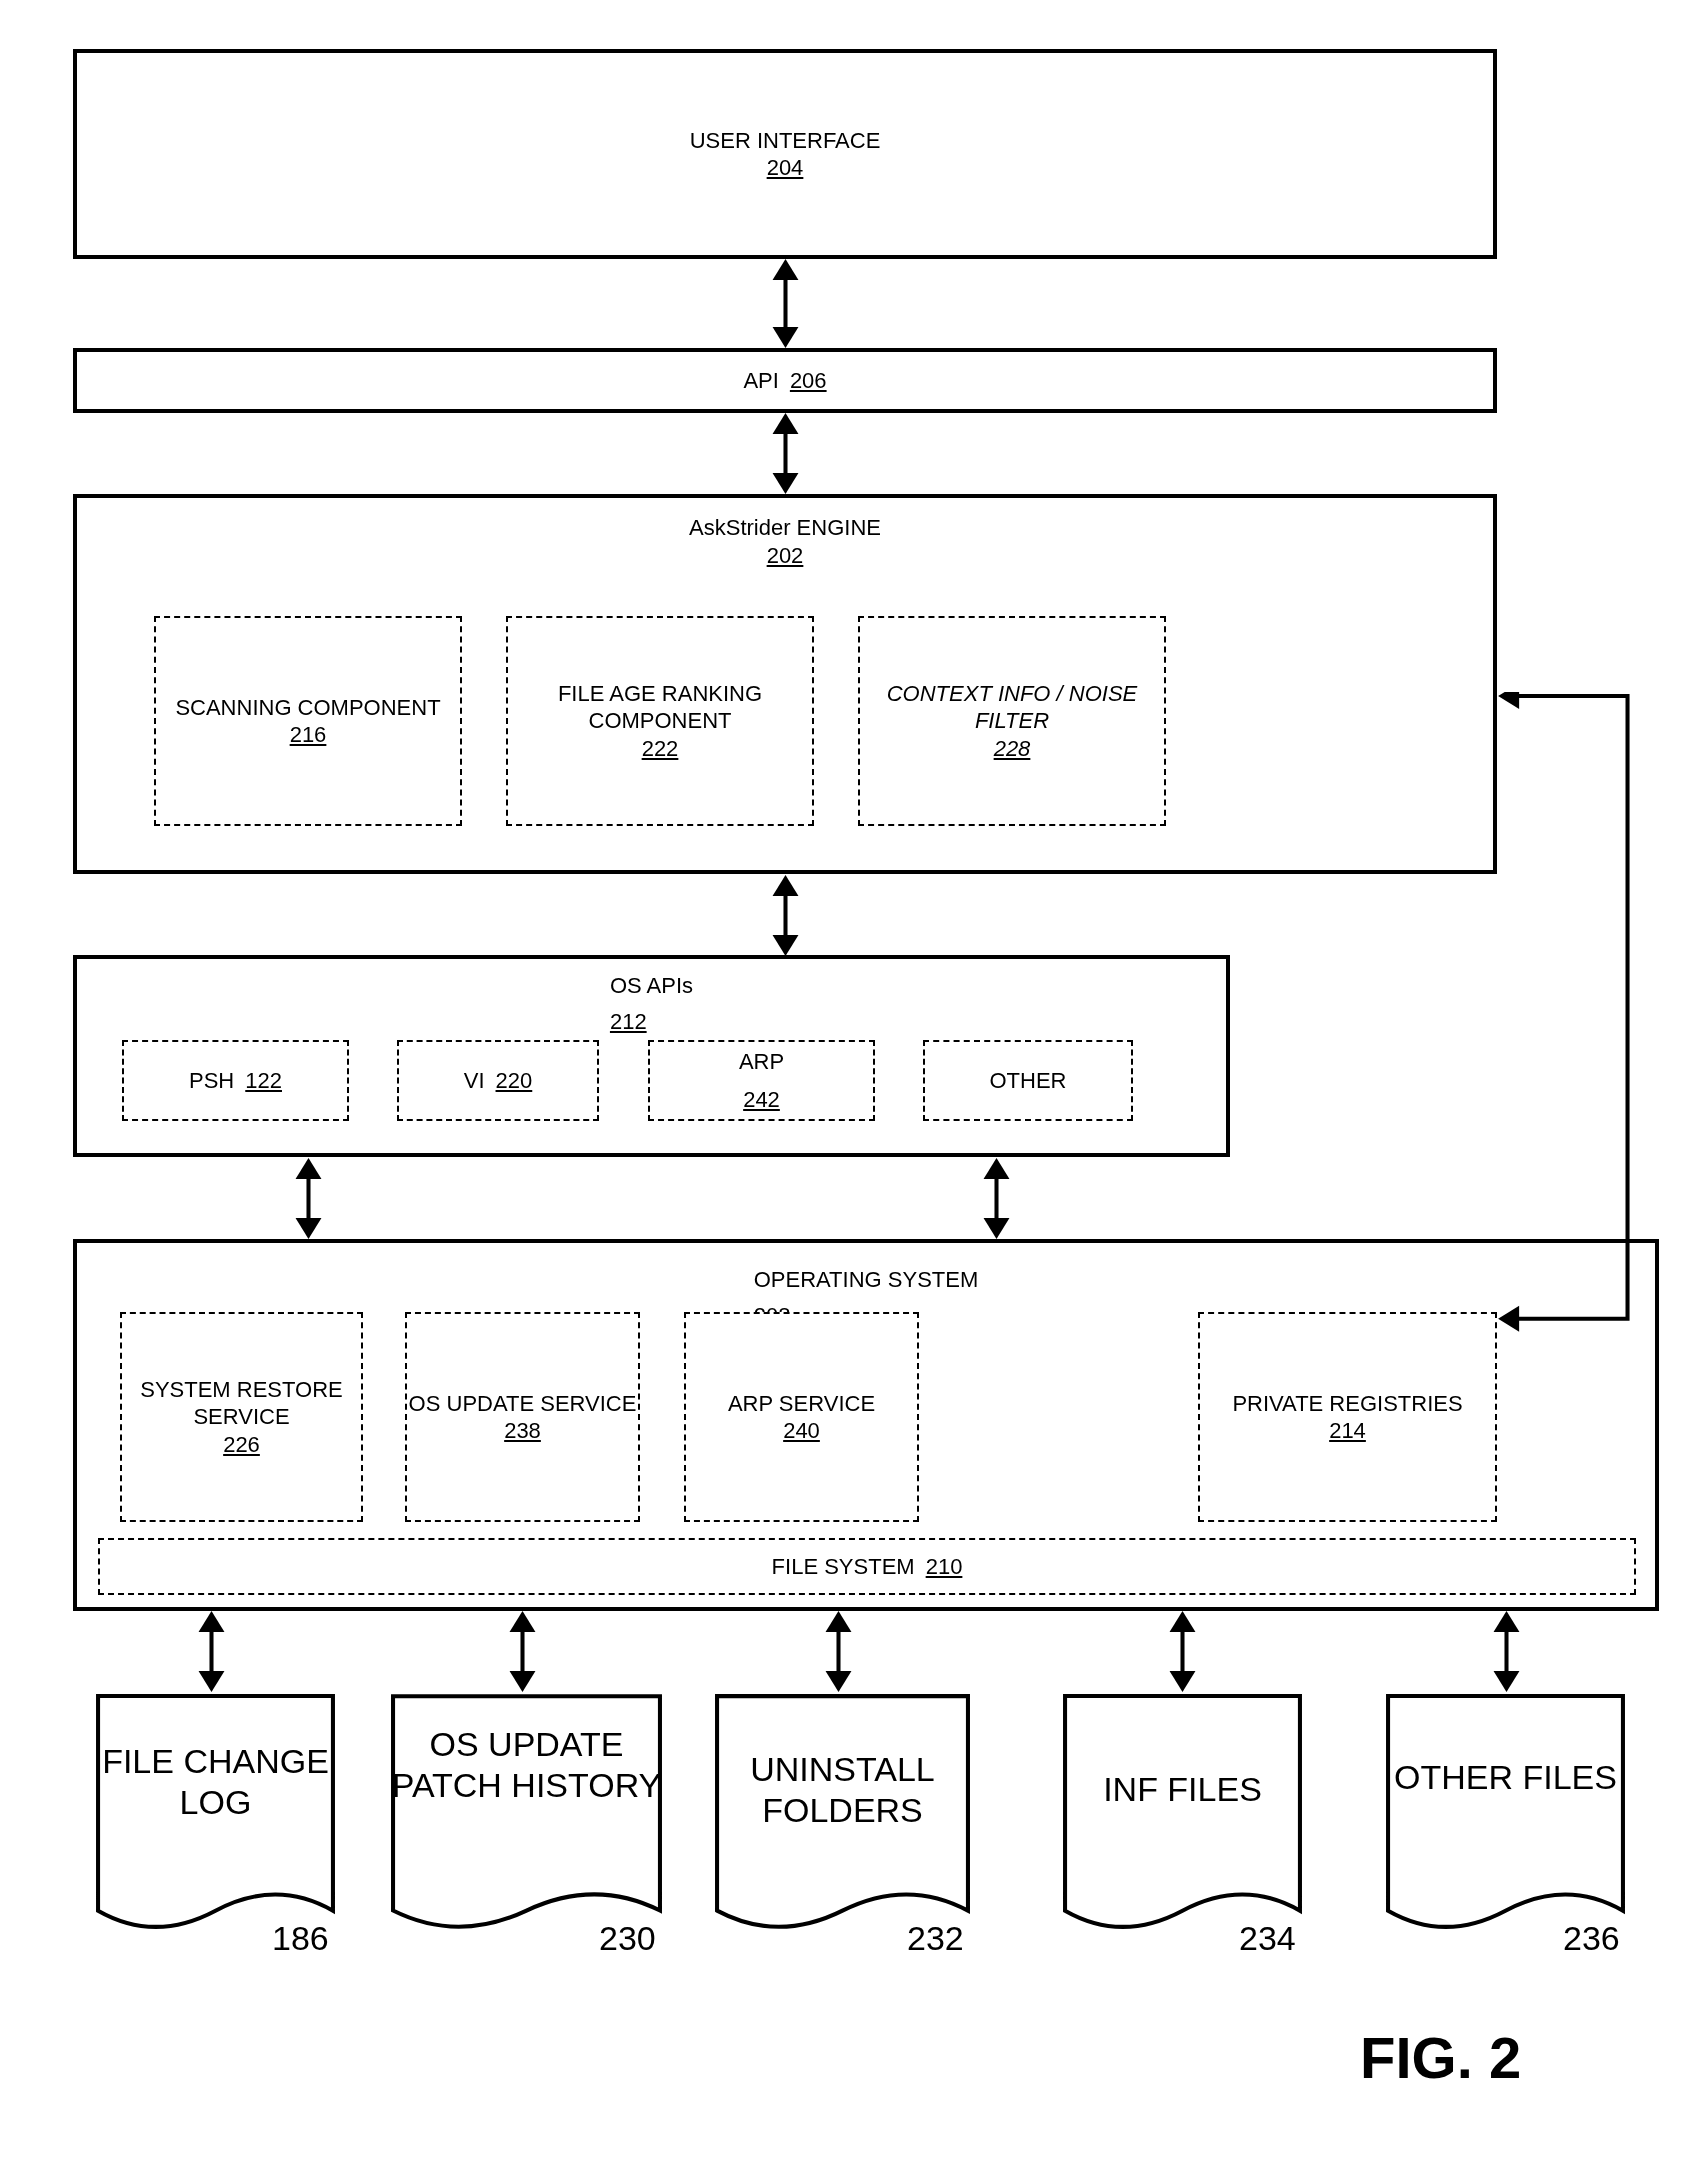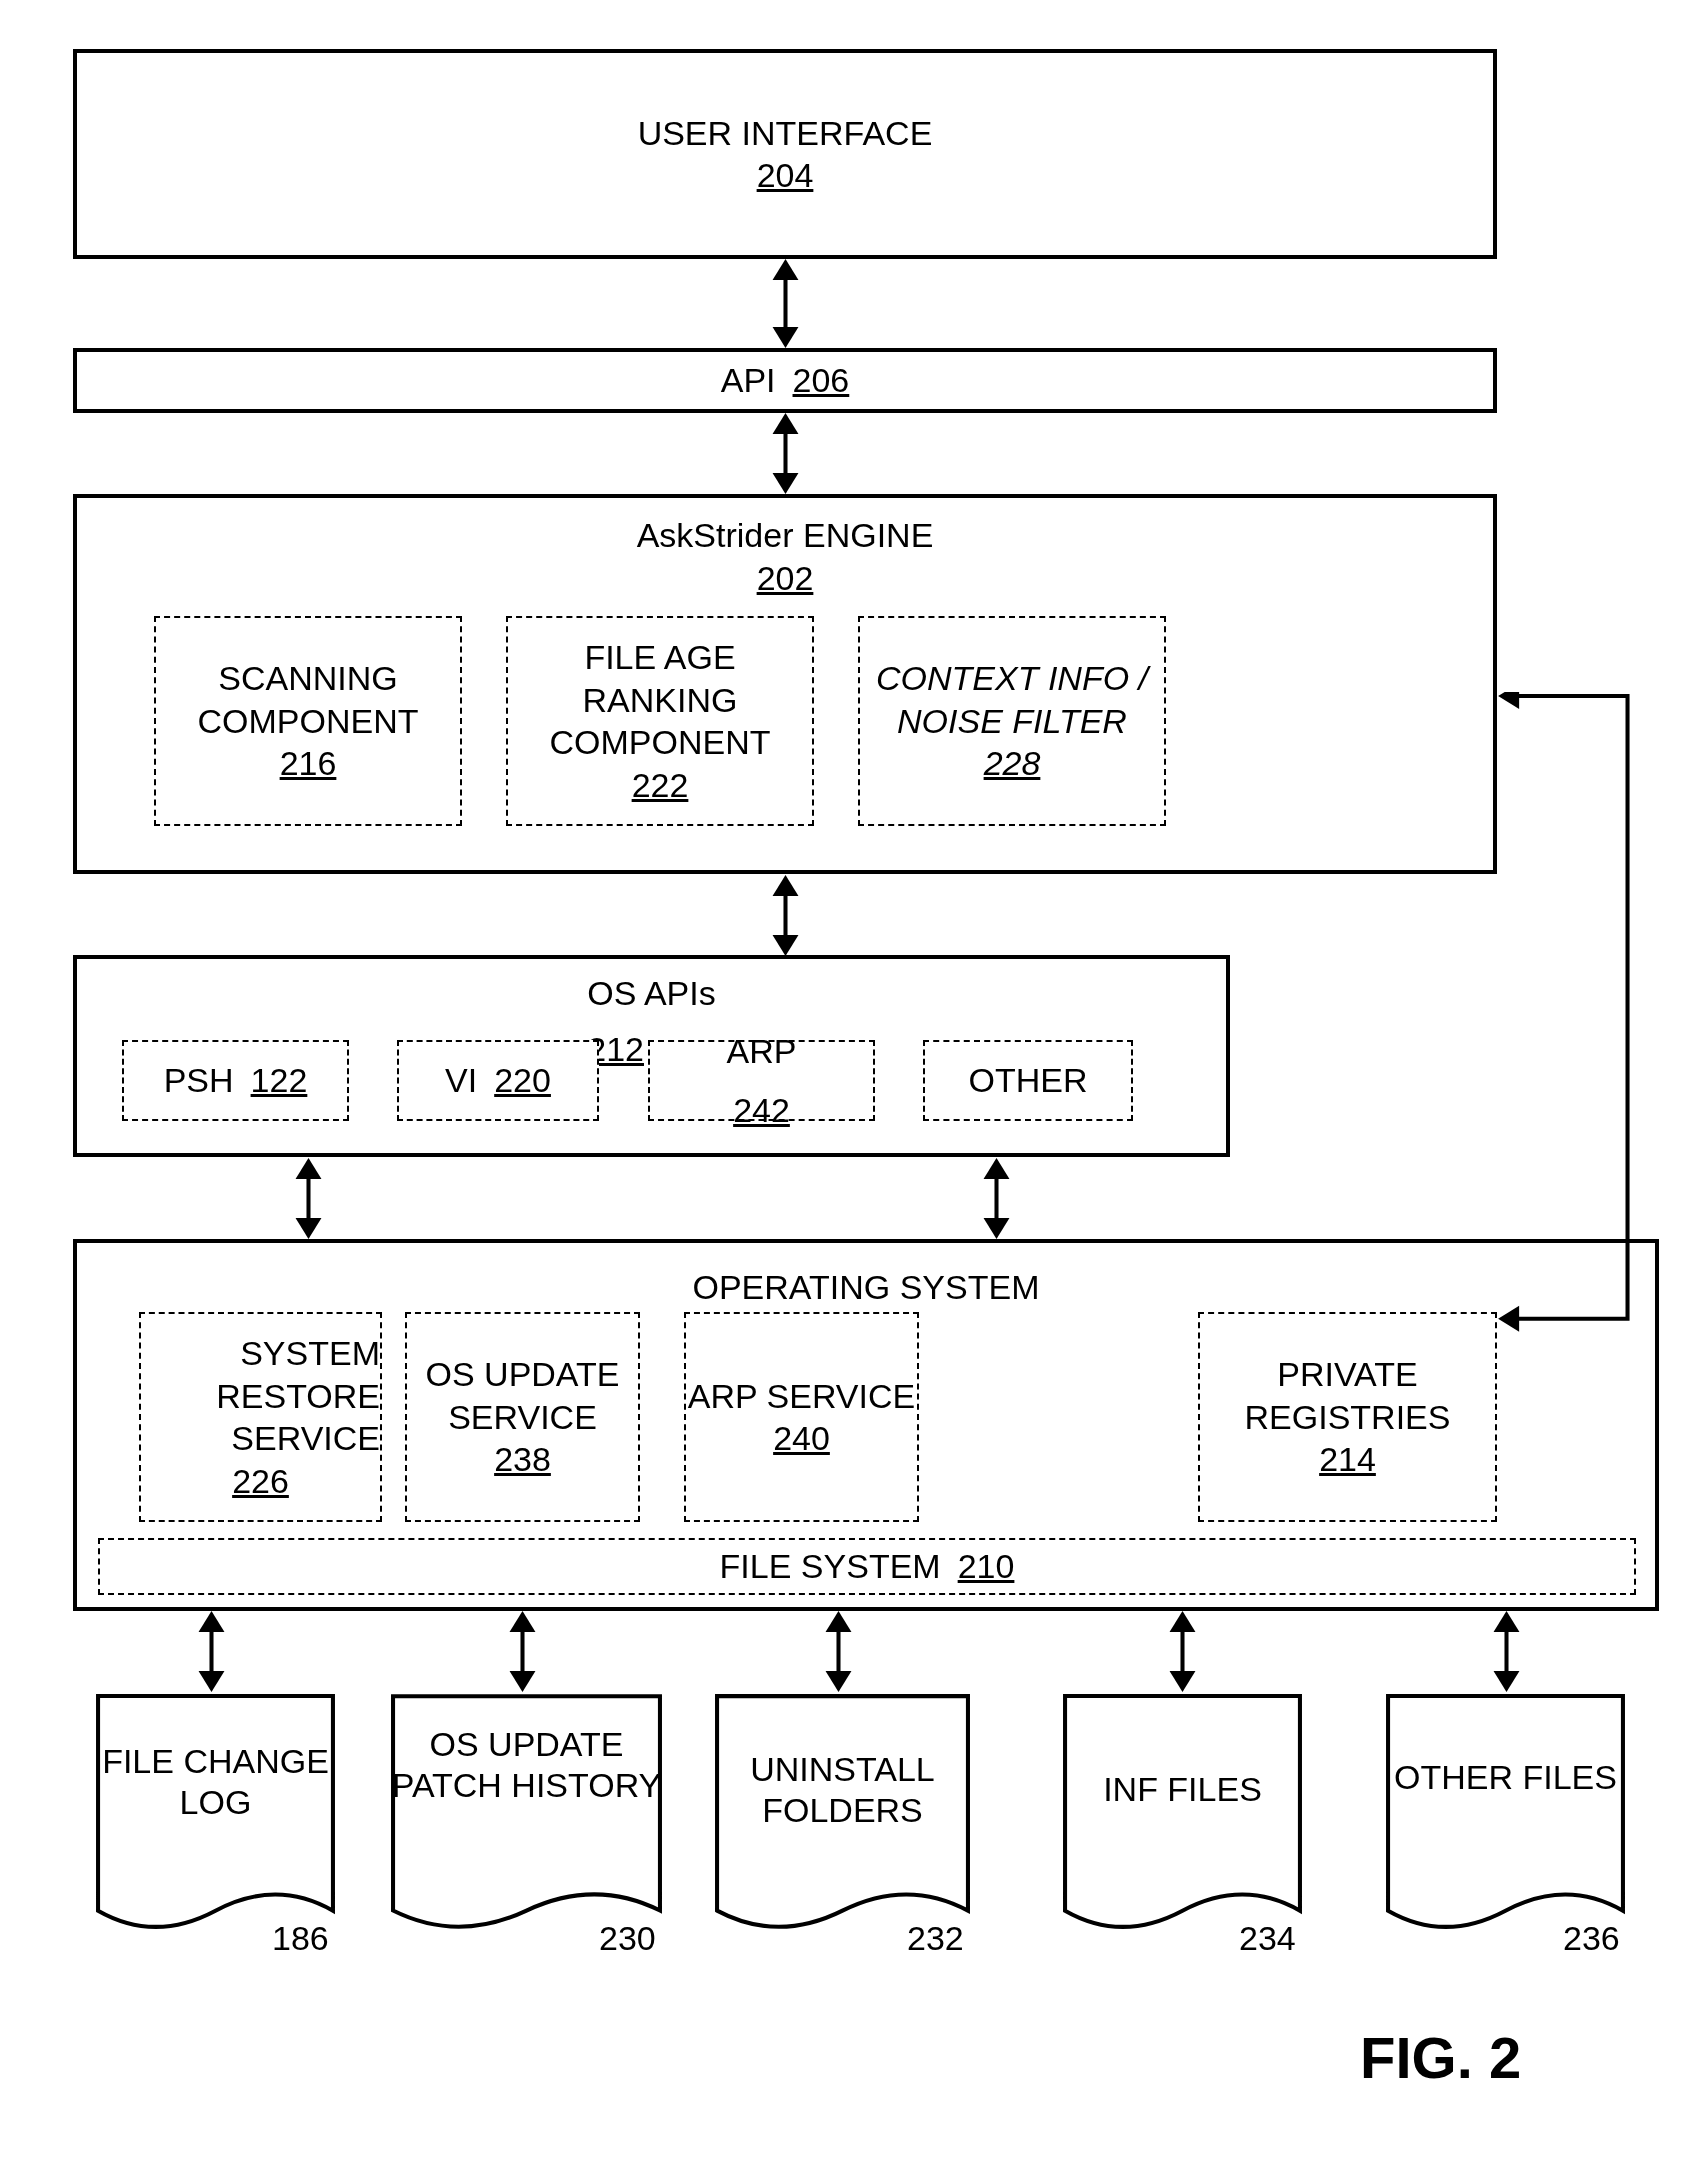--- a/index.html
+++ b/index.html
@@ -17,21 +17,21 @@
   }
   .box {
     position: absolute;
     border: 4px solid #000;
     background: #fff;
     display: flex;
     flex-direction: column;
     align-items: center;
     justify-content: center;
     text-align: center;
-    font-size: 34px;
+    font-size: 22px;
     line-height: 1.25;
   }
   .dashed {
     border: 2.4px dashed #000;
   }
   .label-row { display: flex; align-items: flex-start; gap: 0.4em; flex-direction: column; }
   .ref { text-decoration: underline; }
   .doc {
     position: absolute;
   }
@@ -139,21 +139,21 @@
     <polygon points="30,100 14,74 46,74" fill="#000"></polygon>
   </svg>
 
   <div class="box" style="left:24px; top:1190px; width:1586px; height:372px; justify-content:flex-start;">
     <div class="label-row" style="margin-top:23px;">
       <span>OPERATING SYSTEM</span>
       <span class="ref">208</span>
     </div>
   </div>
 
-  <div class="box dashed" style="left:90px; top:1263px; width:243px; height:210px;text-align:right;">
+  <div class="box dashed" style="left:71px; top:1263px; width:243px; height:210px;">
     <div>SYSTEM RESTORE SERVICE</div>
     <div class="ref">226</div>
   </div>
   <div class="box dashed" style="left:356px; top:1263px; width:235px; height:210px;">
     <div>OS UPDATE SERVICE</div>
     <div class="ref">238</div>
   </div>
   <div class="box dashed" style="left:635px; top:1263px; width:235px; height:210px;">
     <div>ARP SERVICE</div>
     <div class="ref">240</div>

